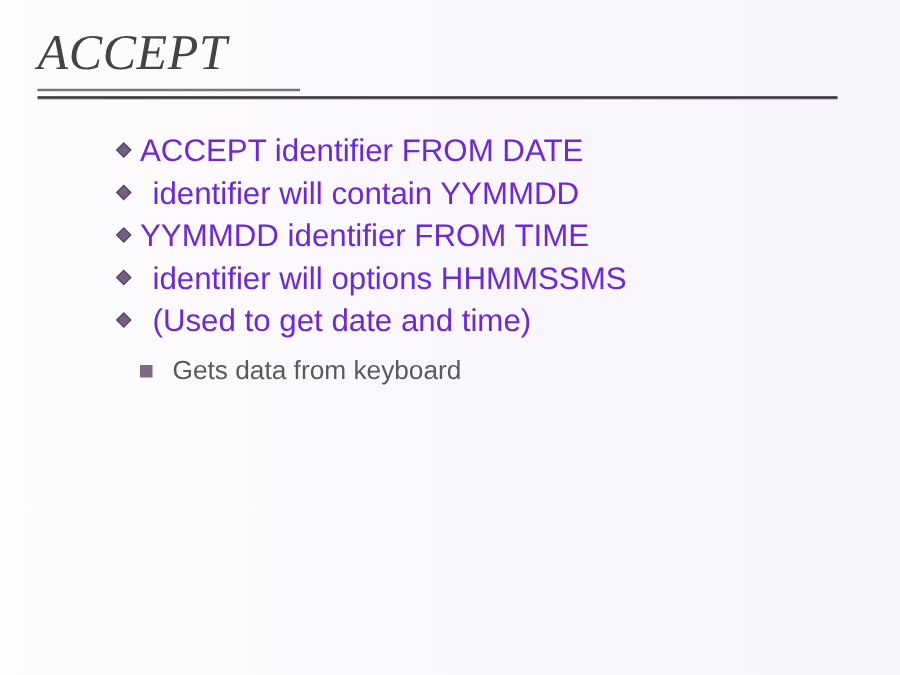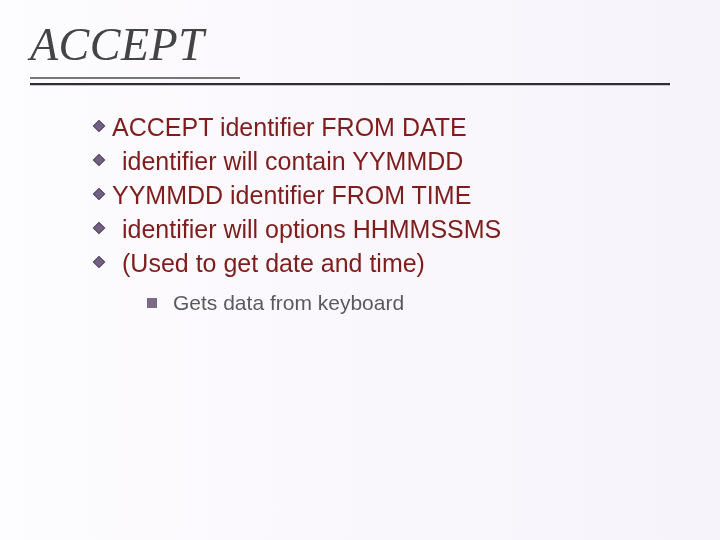--- a/index.html
+++ b/index.html
@@ -9,37 +9,37 @@
   font-family:Verdana,Geneva,sans-serif;
   color:#4a4a4a;
   box-sizing:border-box;
   padding:18px 0 0 28px;
   position:relative;
 }
 .title{
   font-family:Georgia,'Times New Roman',serif;
   font-style:italic;
   font-weight:400;
-  font-size:46px;
+  font-size:40px;
   color:#444;
   margin:0 0 6px 2px;
   letter-spacing:.5px;
 }
 .hr-wrap{margin:0 30px 26px 2px}
 .hr-top{height:2px;background:#777;width:210px;margin-bottom:4px}
 .hr-line{height:0;border-top:2px solid #2f2f2f;width:640px;box-shadow:0 1px 0 #c9c2d0}
 .bullets{margin-left:64px;margin-top:4px}
 .b1{display:flex;align-items:flex-start;margin-bottom:2px}
 .b1 .mark{flex:0 0 20px;margin-top:8px}
 .b1 .mark svg{display:block}
 .b1 .txt{
-  font-size:25px;line-height:1.28;color:#7f1d1d;
+  font-size:25px;line-height:1.28;color:#6d28d9;
 }
 .b1.indent .txt{padding-left:10px}
-.sub{display:flex;align-items:flex-start;margin:12px 0 0 119px}
+.sub{display:flex;align-items:flex-start;margin:12px 0 0 84px}
 .sub .sq{
   width:10px;height:10px;background:#7a6a88;flex:0 0 10px;
   margin-top:7px;margin-right:16px;
 }
 .sub .txt{font-size:21px;color:#5a5a5c}
 </style>
 </head>
 <body>
 
 <div class="title">ACCEPT</div>

